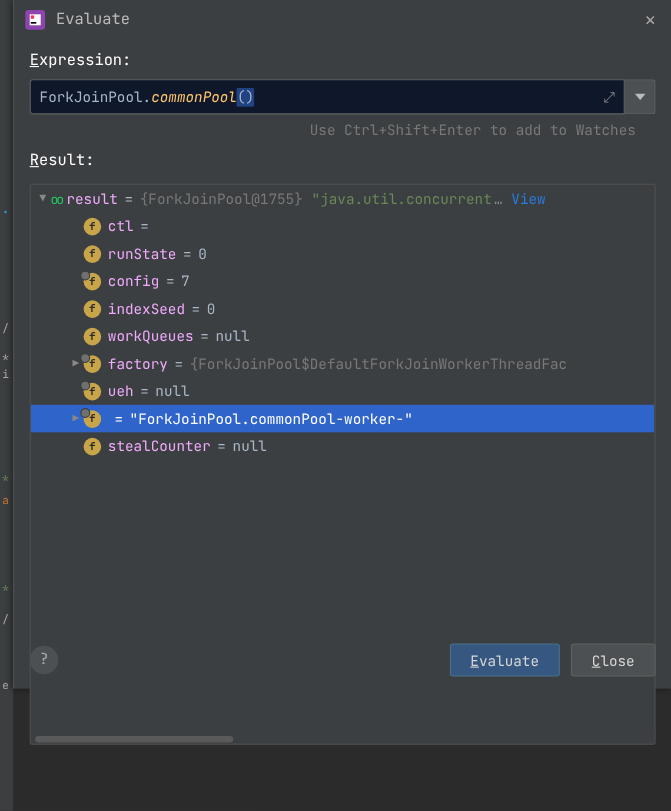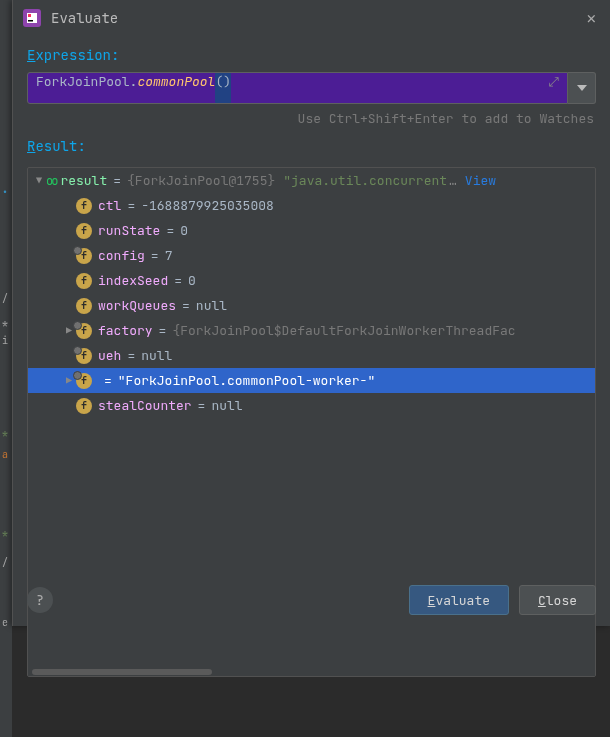--- a/index.html
+++ b/index.html
@@ -5,46 +5,46 @@
 html,body{margin:0;padding:0;width:610px;height:737px;background:#2b2b2b;font-family:"JetBrains Mono","Consolas","Menlo",monospace;font-size:13px;color:#a9b7c6;overflow:hidden}
 *{box-sizing:border-box}
 .gutter{position:absolute;left:0;top:0;width:12px;height:737px;background:#3c3f41;z-index:0}
 .glyph{position:absolute;left:2px;font-size:10px;line-height:10px;color:#6a8759}
 .panel{position:absolute;left:12px;top:0;width:598px;height:626px;background:#3c3f41;border-left:1px solid #515151;box-shadow:-2px 0 6px rgba(0,0,0,.4)}
 .titlebar{height:36px;display:flex;align-items:center;padding:0 10px}
 .app-icon{width:18px;height:18px;border-radius:3px;background:#8e44ad;display:flex;align-items:center;justify-content:center;margin-right:10px}
 .app-icon svg{width:12px;height:12px}
 .title{color:#bbbbbb;font-size:14px}
 .closex{margin-left:auto;color:#aaa;font-size:16px;padding:4px;cursor:pointer}
-.section-label{padding:10px 14px 8px;color:#0ea5e9;font-size:14px}
+.section-label{padding:10px 14px 8px;color:#ffffff;font-size:14px}
 .section-label .ul{text-decoration:underline}
 .expr-row{display:flex;align-items:stretch;padding:0 14px}
-.expr-input{flex:1;height:32px;background:#4c1d95;border:1px solid #5e6060;border-radius:3px 0 0 3px;display:flex;padding:0 8px;position:relative}
+.expr-input{flex:1;height:32px;background:#0f172a;border:1px solid #5e6060;border-radius:3px 0 0 3px;display:flex;align-items:center;padding:0 8px;position:relative}
 .code-class{color:#a9b7c6}
 .code-method{color:#ffc66d;font-style:italic}
 .code-paren{color:#a9b7c6;background:#214283;border-radius:1px}
 .expand-ic{position:absolute;right:8px;color:#888;font-size:13px}
 .combo-btn{width:28px;background:#4c5052;border:1px solid #5e6060;border-left:0;border-radius:0 3px 3px 0;display:flex;align-items:center;justify-content:center;cursor:pointer}
 .combo-btn svg{width:10px;height:6px}
-.hint{padding:6px 16px 10px;text-align:right;color:#787878;font-size:13px}
+.hint{padding:6px 32px 10px;text-align:right;color:#787878;font-size:13px}
 .tree-wrap{margin:4px 14px 0;height:510px;background:#3c3f41;border:1px solid #515151;border-radius:2px;overflow:hidden;position:relative}
 .tree-scroll{position:absolute;left:0;top:0;right:0;bottom:8px;overflow:hidden}
 .hscroll{position:absolute;left:0;right:0;bottom:0;height:8px;background:#3c3f41}
 .hscroll-thumb{position:absolute;left:4px;top:1px;width:180px;height:6px;background:#5a5a5a;border-radius:3px}
 .row{height:25px;display:flex;align-items:center;white-space:nowrap;padding-left:4px}
 .row.sel{background:#2f65ca;color:#fff}
 .arrow{width:14px;display:inline-flex;justify-content:center;color:#888;font-size:10px}
 .spacer{display:inline-block}
 .oo{color:#22c55e;font-size:12px;margin-right:4px;letter-spacing:-2px}
 .ficon{width:16px;height:16px;border-radius:8px;background:#c9a54a;display:inline-flex;align-items:center;justify-content:center;color:#2b2b2b;font-size:10px;font-weight:bold;margin-right:6px;position:relative}
 .ficon.final::before{content:"";position:absolute;left:-3px;top:-2px;width:7px;height:7px;border-radius:50%;background:#707070;border:1px solid #3c3f41}
 .fname{color:#f0abfc}
 .row .eq{color:#a9b7c6;margin:0 6px}
 .row.sel .fname,.row.sel .eq,.row.sel .val,.row.sel .valstr{color:#fff}
-.fname.res{color:#86efac}
+.fname.res{color:#f0abfc}
 .valgray{color:#787878}
 .val{color:#a9b7c6}
 .valstr{color:#6a8759}
 .viewlnk{color:#287bde;margin-left:6px}
 .ell{color:#888;margin:0 2px}
 .footer{position:absolute;left:0;right:0;bottom:0;height:52px;display:flex;align-items:center;padding:0 14px}
 .help{width:26px;height:26px;border-radius:13px;background:#4c5052;color:#aaa;display:flex;align-items:center;justify-content:center;font-size:14px;margin-right:auto}
 .btn{height:30px;padding:0 18px;border-radius:3px;display:flex;align-items:center;margin-left:10px;font-size:13px;cursor:pointer}
 .btn.primary{background:#365880;border:1px solid #4a708b;color:#d6d6d6}
 .btn.secondary{background:#4c5052;border:1px solid #5e6060;color:#d6d6d6}
@@ -118,21 +118,20 @@
         <span class="ell">…</span>
         <span class="viewlnk">View</span>
       </div>
       <div id="rows">
           <div class="row">
             <span class="spacer" style="width:30px"></span>
             <span class="arrow"></span>
             <span class="ficon">f</span>
             <span class="fname">ctl</span>
             <span class="eq">=</span>
-            <span class="val">-1688879925035008</span>
           </div>
           <div class="row">
             <span class="spacer" style="width:30px"></span>
             <span class="arrow"></span>
             <span class="ficon">f</span>
             <span class="fname">runState</span>
             <span class="eq">=</span>
             <span class="val">0</span>
           </div>
           <div class="row">

